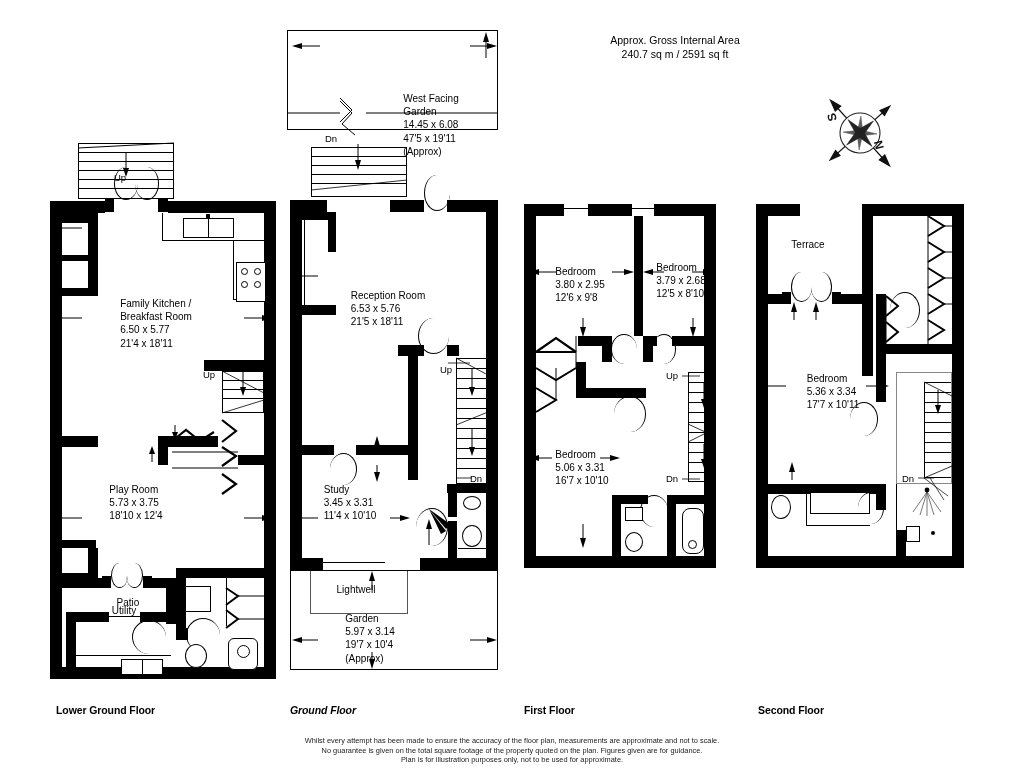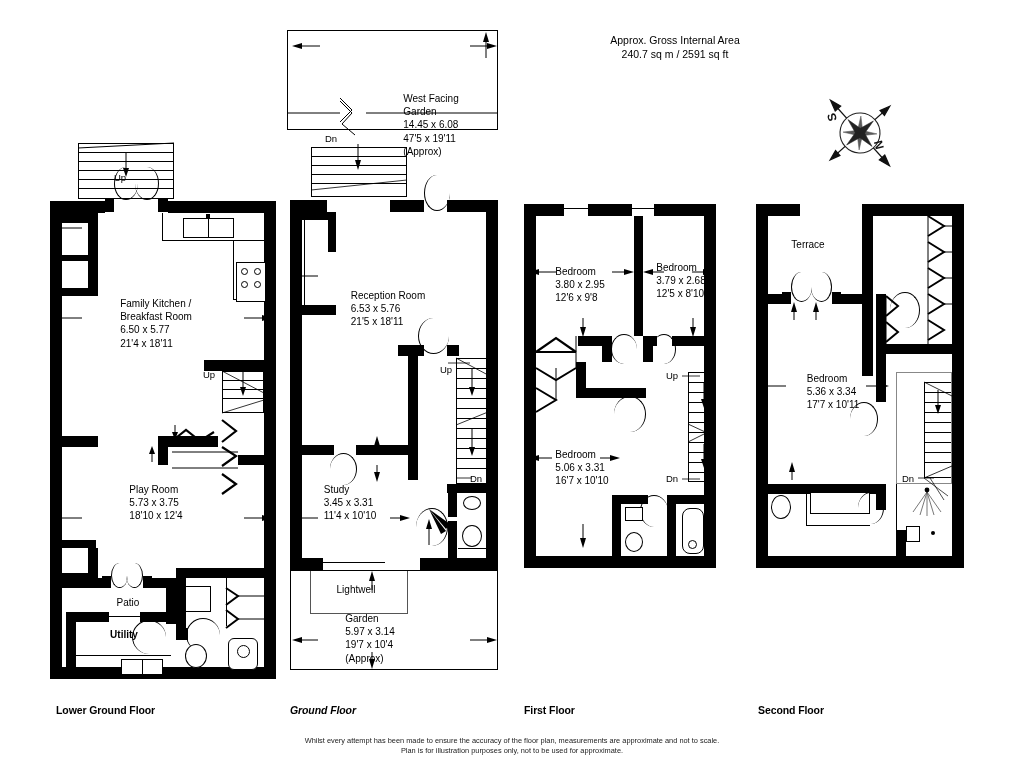--- a/index.html
+++ b/index.html
@@ -216,21 +216,21 @@
       <polyline points="222,474 236,484 222,494" fill="none" stroke="#000" stroke-width="2.2"></polyline>
       <line x1="172" y1="452" x2="238" y2="452" stroke="#000" stroke-width="1"></line>
       <line x1="172" y1="468" x2="238" y2="468" stroke="#000" stroke-width="1"></line>
 
       <line x1="175" y1="425" x2="175" y2="437" stroke="#000" stroke-width="1"></line>
       <polygon points="175,440 172,432 178,432" fill="#000"></polygon>
       <line x1="152" y1="450" x2="152" y2="462" stroke="#000" stroke-width="1"></line>
       <polygon points="152,446 149,454 155,454" fill="#000"></polygon>
     </svg>
 
-    <div class="room-label" style="left:156px;top:483px;">
+    <div class="room-label" style="left:136px;top:483px;">
       <span class="nm">Play Room</span>
       <span class="d1">5.73 x 3.75</span>
       <span class="d2">18'10 x 12'4</span>
     </div>
 
     <div class="wall" style="left:62px;top:540px;width:34px;height:8px;"></div>
     <div class="wall" style="left:88px;top:548px;width:10px;height:32px;"></div>
     <div class="wall" style="left:62px;top:573px;width:36px;height:8px;"></div>
 
     <div class="wall" style="left:62px;top:578px;width:42px;height:10px;"></div>
@@ -244,21 +244,21 @@
       <span class="nm">Patio</span>
     </div>
 
     <div class="wall" style="left:75px;top:612px;width:34px;height:10px;"></div>
     <div class="wall" style="left:140px;top:612px;width:34px;height:10px;"></div>
     <div class="hair" style="left:109px;top:616px;width:31px;height:1px;"></div>
     <div class="wall" style="left:66px;top:612px;width:10px;height:60px;"></div>
     <div class="wall" style="left:166px;top:578px;width:11px;height:46px;"></div>
     <div class="arc arc-tl" style="left:132px;top:620px;width:34px;height:34px;"></div>
 
-    <div class="room-label" style="left:124px;top:628px;font-weight:bold;">
+    <div class="room-label" style="left:124px;top:604px;">
       <span class="nm">Utility</span>
     </div>
     <div class="hair" style="left:76px;top:655px;width:95px;height:1px;"></div>
     <div class="fixture" style="left:121px;top:659px;width:42px;height:16px;"></div>
     <div class="hair" style="left:142px;top:659px;width:1px;height:16px;"></div>
 
     <div class="wall" style="left:176px;top:578px;width:10px;height:50px;"></div>
     <div class="wall" style="left:176px;top:568px;width:88px;height:10px;"></div>
     <div class="fixture" style="left:185px;top:586px;width:26px;height:26px;"></div>
     <div class="hair" style="left:226px;top:578px;width:1px;height:48px;"></div>
@@ -657,16 +657,17 @@
     </svg>
   </div>
 
   <div class="floor-caption" style="left:56px;top:704px;">Lower Ground Floor</div>
   <div class="floor-caption" style="left:290px;top:704px;font-style:italic;">Ground Floor</div>
   <div class="floor-caption" style="left:524px;top:704px;">First Floor</div>
   <div class="floor-caption" style="left:758px;top:704px;">Second Floor</div>
 
   <div class="disclaimer">
     <div>Whilst every attempt has been made to ensure the accuracy of the floor plan, measurements are approximate and not to scale.</div>
+    <div>No guarantee is given on the total square footage of the property quoted on the plan. Figures given are for guidance.</div>
     <div>Plan is for illustration purposes only, not to be used for approximate.</div>
   </div>
 
 </div>
 
 </body></html>

